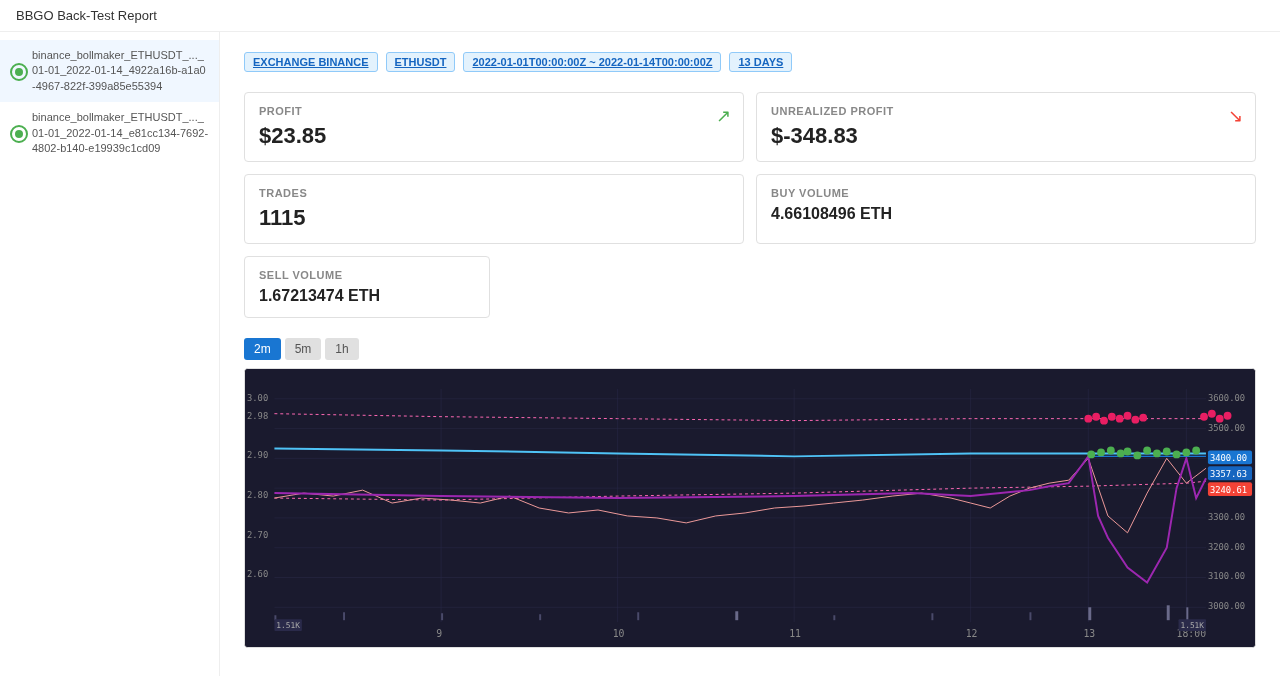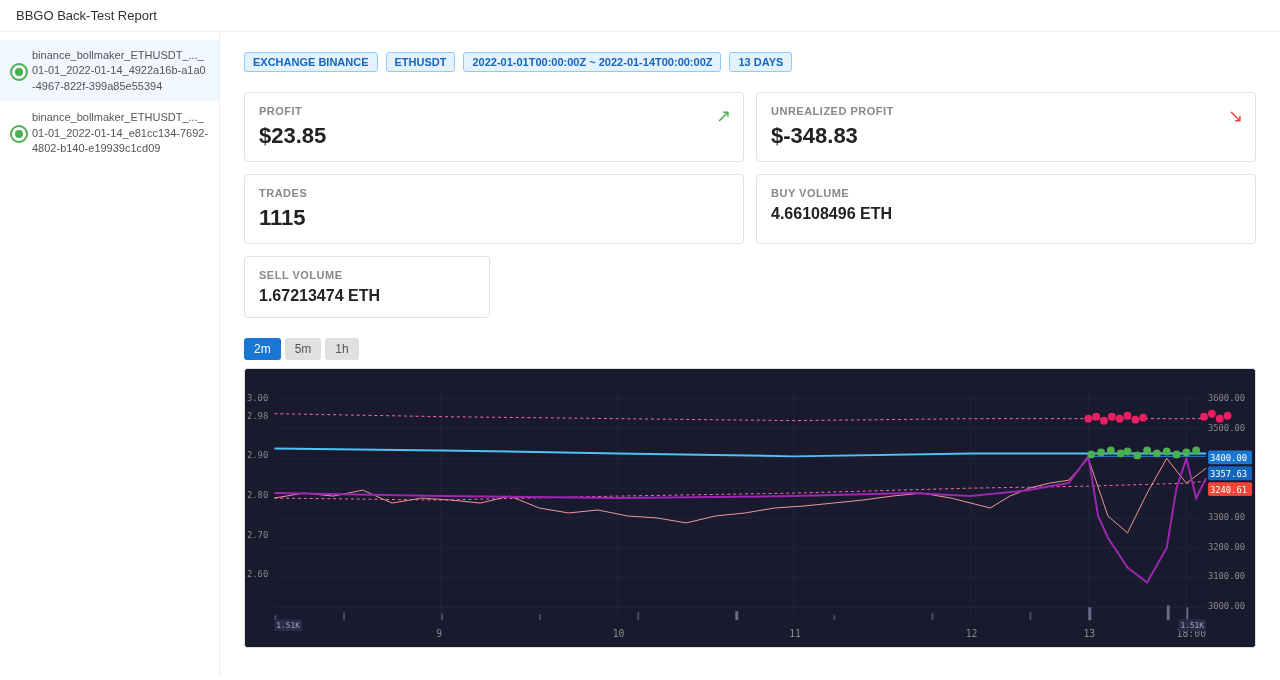--- a/index.html
+++ b/index.html
@@ -77,20 +77,21 @@
       margin-bottom: 20px;
     }
     .tag {
       padding: 3px 8px;
       border-radius: 3px;
       font-size: 11px;
       font-weight: 600;
       background: #e3f2fd;
       color: #1565c0;
       border: 1px solid #90caf9;
+      text-decoration: underline;
     }
     .metrics-grid {
       display: grid;
       grid-template-columns: repeat(2, 1fr);
       gap: 12px;
       margin-bottom: 12px;
     }
     .metrics-grid-bottom {
       display: grid;
       grid-template-columns: 1fr 3fr;

